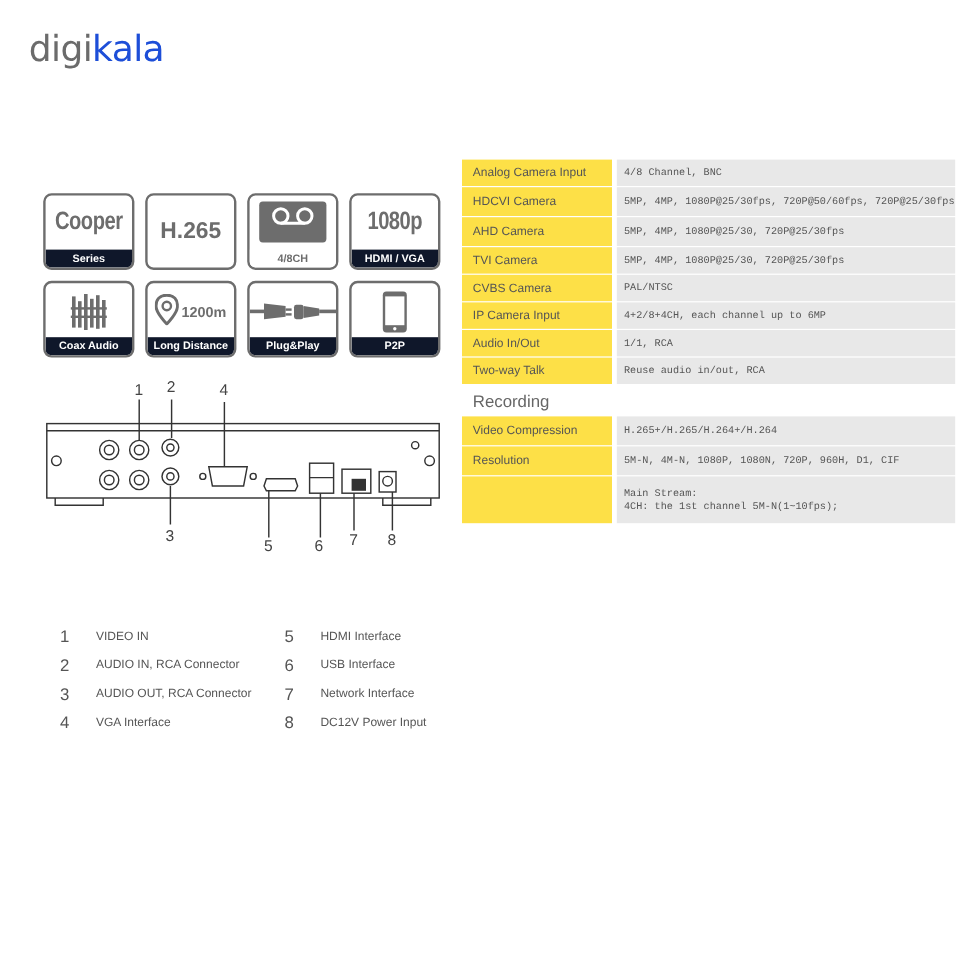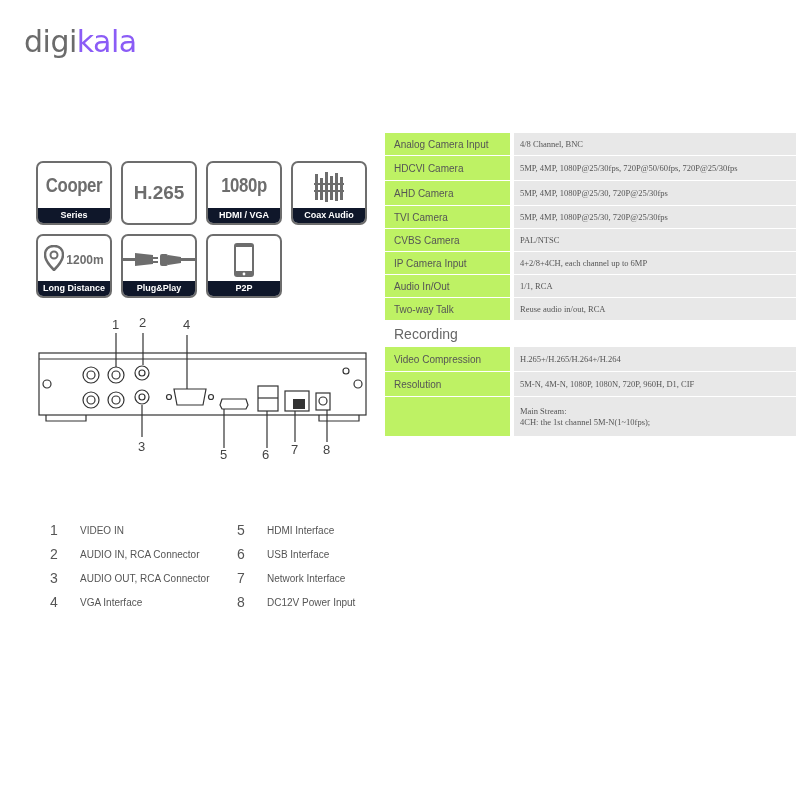--- a/index.html
+++ b/index.html
@@ -1,38 +1,38 @@
 <!DOCTYPE html>
 <html><head>
 <meta charset="utf-8">
 <style>
   * { box-sizing: border-box; margin: 0; padding: 0; }
   html, body { width: 800px; height: 800px; background: #ffffff; overflow: hidden; }
   body { position: relative; font-family: "DejaVu Sans", sans-serif; color: #555; }
 
   .logo { position: absolute; left: 24px; top: 24px; font-family: "DejaVu Sans", sans-serif; font-size: 30px; letter-spacing: -0.5px; font-weight: 400; }
   .logo .digi { color: #6b6b6b; }
-  .logo .kala { color: #8b5cf6; }
+  .logo .kala { color: #1d4ed8; }
 
   .badges { position: absolute; left: 36px; top: 123px; width: 336px; display: grid; grid-template-columns: repeat(4, 76px); column-gap: 9px; row-gap: 9px; margin-top: 38px; }
   .badge { width: 76px; height: 64px; border: 2px solid #6d6d6d; border-radius: 7px; position: relative; overflow: hidden; background: #fff; }
   .badge .bottom { position: absolute; left: 0; right: 0; bottom: 0; height: 15px; background: #0f172a; color: #fff; font-family: "Liberation Sans", sans-serif; font-weight: 700; font-size: 9px; text-align: center; line-height: 15px; }
   .badge .bottom.white { background: #fff; color: #6d6d6d; }
   .badge .big { position: absolute; left: 0; right: 0; top: 10px; text-align: center; font-family: "Liberation Sans", sans-serif; font-weight: 700; color: #6d6d6d; }
   .badge .big.cond { font-size: 21px; transform: scaleX(0.8); letter-spacing: -0.5px; }
   .badge .big.h265 { font-size: 19px; top: 19px; }
   .badge .tape { position: absolute; left: 8px; right: 8px; top: 5px; height: 34px; background: #6d6d6d; border-radius: 3px; color: #fff; text-align: center; font-size: 20px; line-height: 32px; }
   .badge .icon-area { position: absolute; left: 0; right: 0; top: 3px; height: 42px; display: flex; align-items: center; justify-content: center; color: #6d6d6d; }
   .badge .dist { font-family: "Liberation Sans", sans-serif; font-weight: 700; font-size: 12px; color: #6d6d6d; margin-left: 2px; }
 
   .spec { position: absolute; left: 385px; top: 133px; width: 411px; }
   .spec .row { display: flex; height: 23px; border-bottom: 1px solid #fff; }
   .spec .row.tall { height: 25px; }
-  .spec .lbl { width: 125px; background: #bef264; font-size: 9.6px; color: #555; padding-left: 9px; display: flex; align-items: center; font-family: "Liberation Sans", sans-serif; font-size: 10px; }
-  .spec .val { flex: 1; background: #e8e8e8; margin-left: 4px; font-size: 8.5px; color: #555; padding-left: 6px; display: flex; align-items: center; font-family: Liberation Serif, serif; white-space: nowrap; overflow: hidden; }
+  .spec .lbl { width: 125px; background: #fde047; font-size: 9.6px; color: #555; padding-left: 9px; display: flex; align-items: center; font-family: "Liberation Sans", sans-serif; font-size: 10px; }
+  .spec .val { flex: 1; background: #e8e8e8; margin-left: 4px; font-size: 8.5px; color: #555; padding-left: 6px; display: flex; align-items: center; font-family: Liberation Mono, monospace; white-space: nowrap; overflow: hidden; }
   .spec .section { height: 26px; font-family: "Liberation Sans", sans-serif; font-size: 14px; color: #666; padding-left: 9px; display: flex; align-items: center; background: #fff; }
   .spec .multi { height: 40px; }
   .spec .multi .val { flex-direction: column; align-items: flex-start; justify-content: center; line-height: 11px; }
 
   .diagram { position: absolute; left: 36px; top: 315px; width: 335px; height: 145px; }
   .callout { position: absolute; font-family: "Liberation Sans", sans-serif; font-size: 13px; color: #444; }
 
   .legend { position: absolute; left: 48px; top: 520px; width: 330px; }
   .legend .item { position: absolute; display: flex; align-items: center; height: 16px; }
   .legend .num { width: 32px; font-family: "Liberation Sans", sans-serif; font-size: 14px; color: #555; padding-left: 2px; }
@@ -45,20 +45,30 @@
   <span class="digi">digi</span><span class="kala">kala</span>
 </div>
 
 <div class="badges">
   <div class="badge">
     <div class="big cond">Cooper</div>
     <div class="bottom">Series</div>
   </div>
   <div class="badge">
     <div class="big h265">H.265</div>
+  </div>
+  <div class="badge">
+    <div class="tape">
+      <svg width="40" height="20" viewBox="0 0 40 20">
+          <circle cx="10" cy="9" r="6" fill="none" stroke="#fff" stroke-width="2.5"></circle>
+          <circle cx="30" cy="9" r="6" fill="none" stroke="#fff" stroke-width="2.5"></circle>
+          <line x1="10" y1="15" x2="30" y2="15" stroke="#fff" stroke-width="2.5"></line>
+        </svg>
+    </div>
+    <div class="bottom white">4/8CH</div>
   </div>
   <div class="badge">
     <div class="big cond">1080p</div>
     <div class="bottom">HDMI / VGA</div>
   </div>
   <div class="badge">
     <div class="icon-area">
       <svg width="34" height="34" viewBox="0 0 34 34" fill="#6d6d6d">
         <rect x="3" y="4" width="3" height="26"></rect>
           <rect x="8" y="8" width="3" height="22"></rect>

